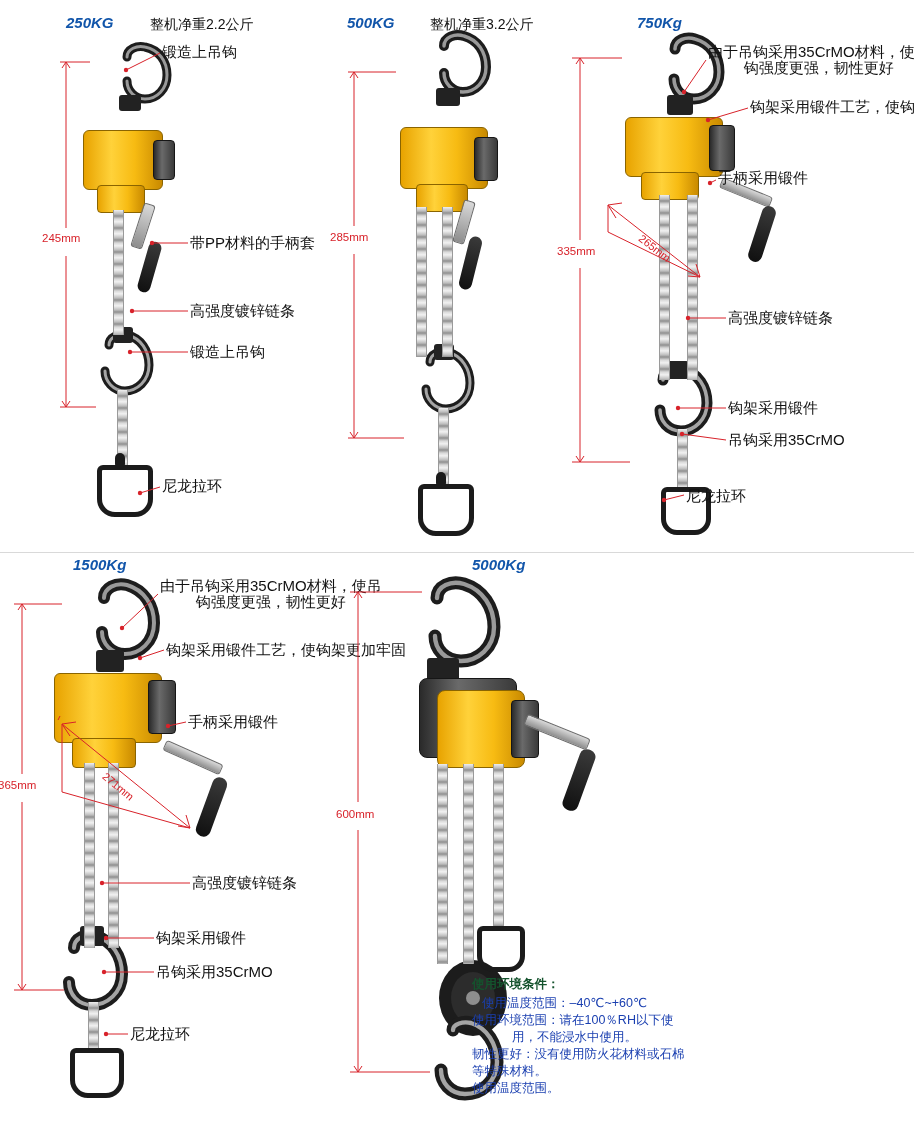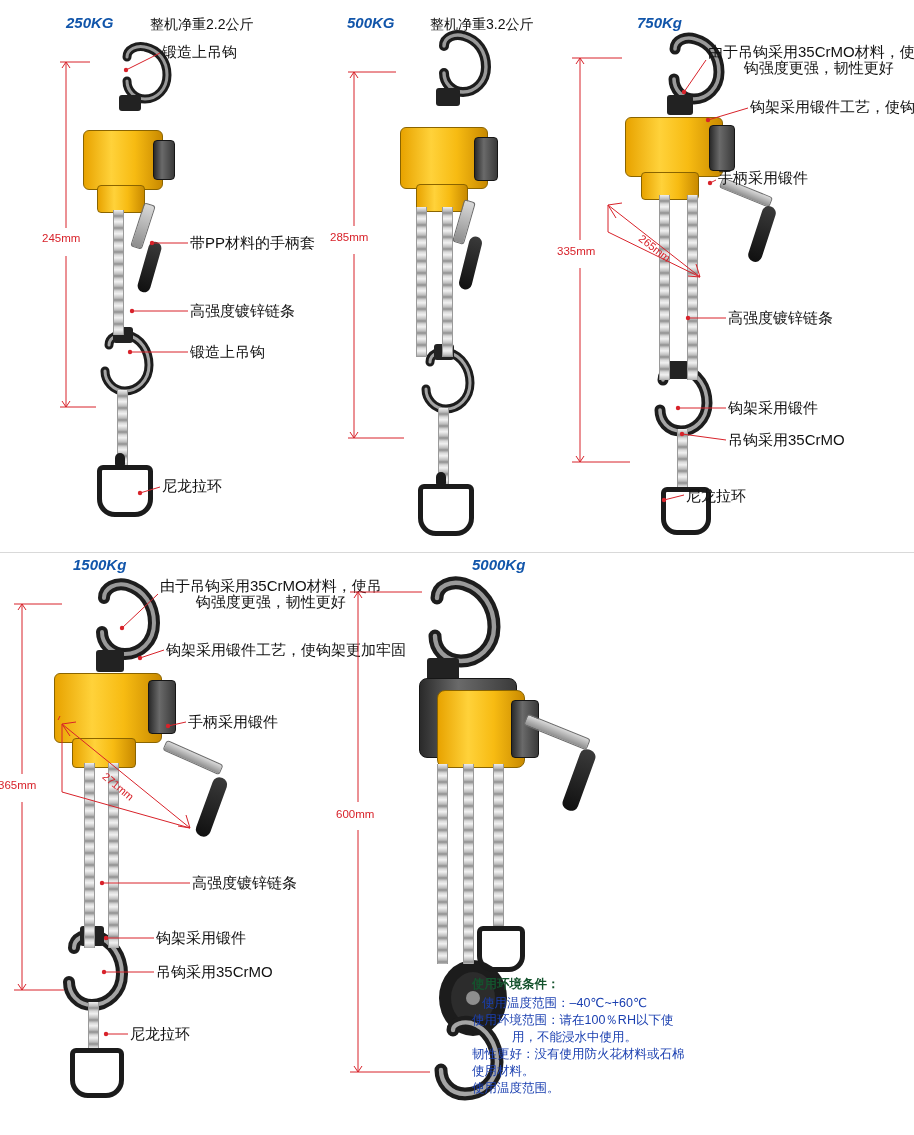--- a/index.html
+++ b/index.html
@@ -318,15 +318,15 @@
     <path class="dimline" d="M4 46 L8 40 L12 46"></path>
     <path class="dimline" d="M4 514 L8 520 L12 514"></path>
   </svg>
   <div class="dim" style="left:-14px;top:256px;">600mm</div>
 
   <div class="envtitle" style="left:122px;top:424px;">使用环境条件：</div>
   <div class="envbox" style="left:122px;top:443px;margin-left:10px;">使用温度范围：–40℃~+60℃</div>
   <div class="envbox" style="left:122px;top:460px;">使用环境范围：请在100％RH以下使</div>
   <div class="envbox" style="left:122px;top:477px;margin-left:40px;">用，不能浸水中使用。</div>
   <div class="envbox" style="left:122px;top:494px;">韧性更好：没有使用防火花材料或石棉</div>
-  <div class="envbox" style="left:122px;top:511px;">使用材料。</div>
+  <div class="envbox" style="left:122px;top:511px;">等特殊材料。</div>
   <div class="envbox" style="left:122px;top:528px;">使用温度范围。</div>
 </div>
 
 </body></html>

